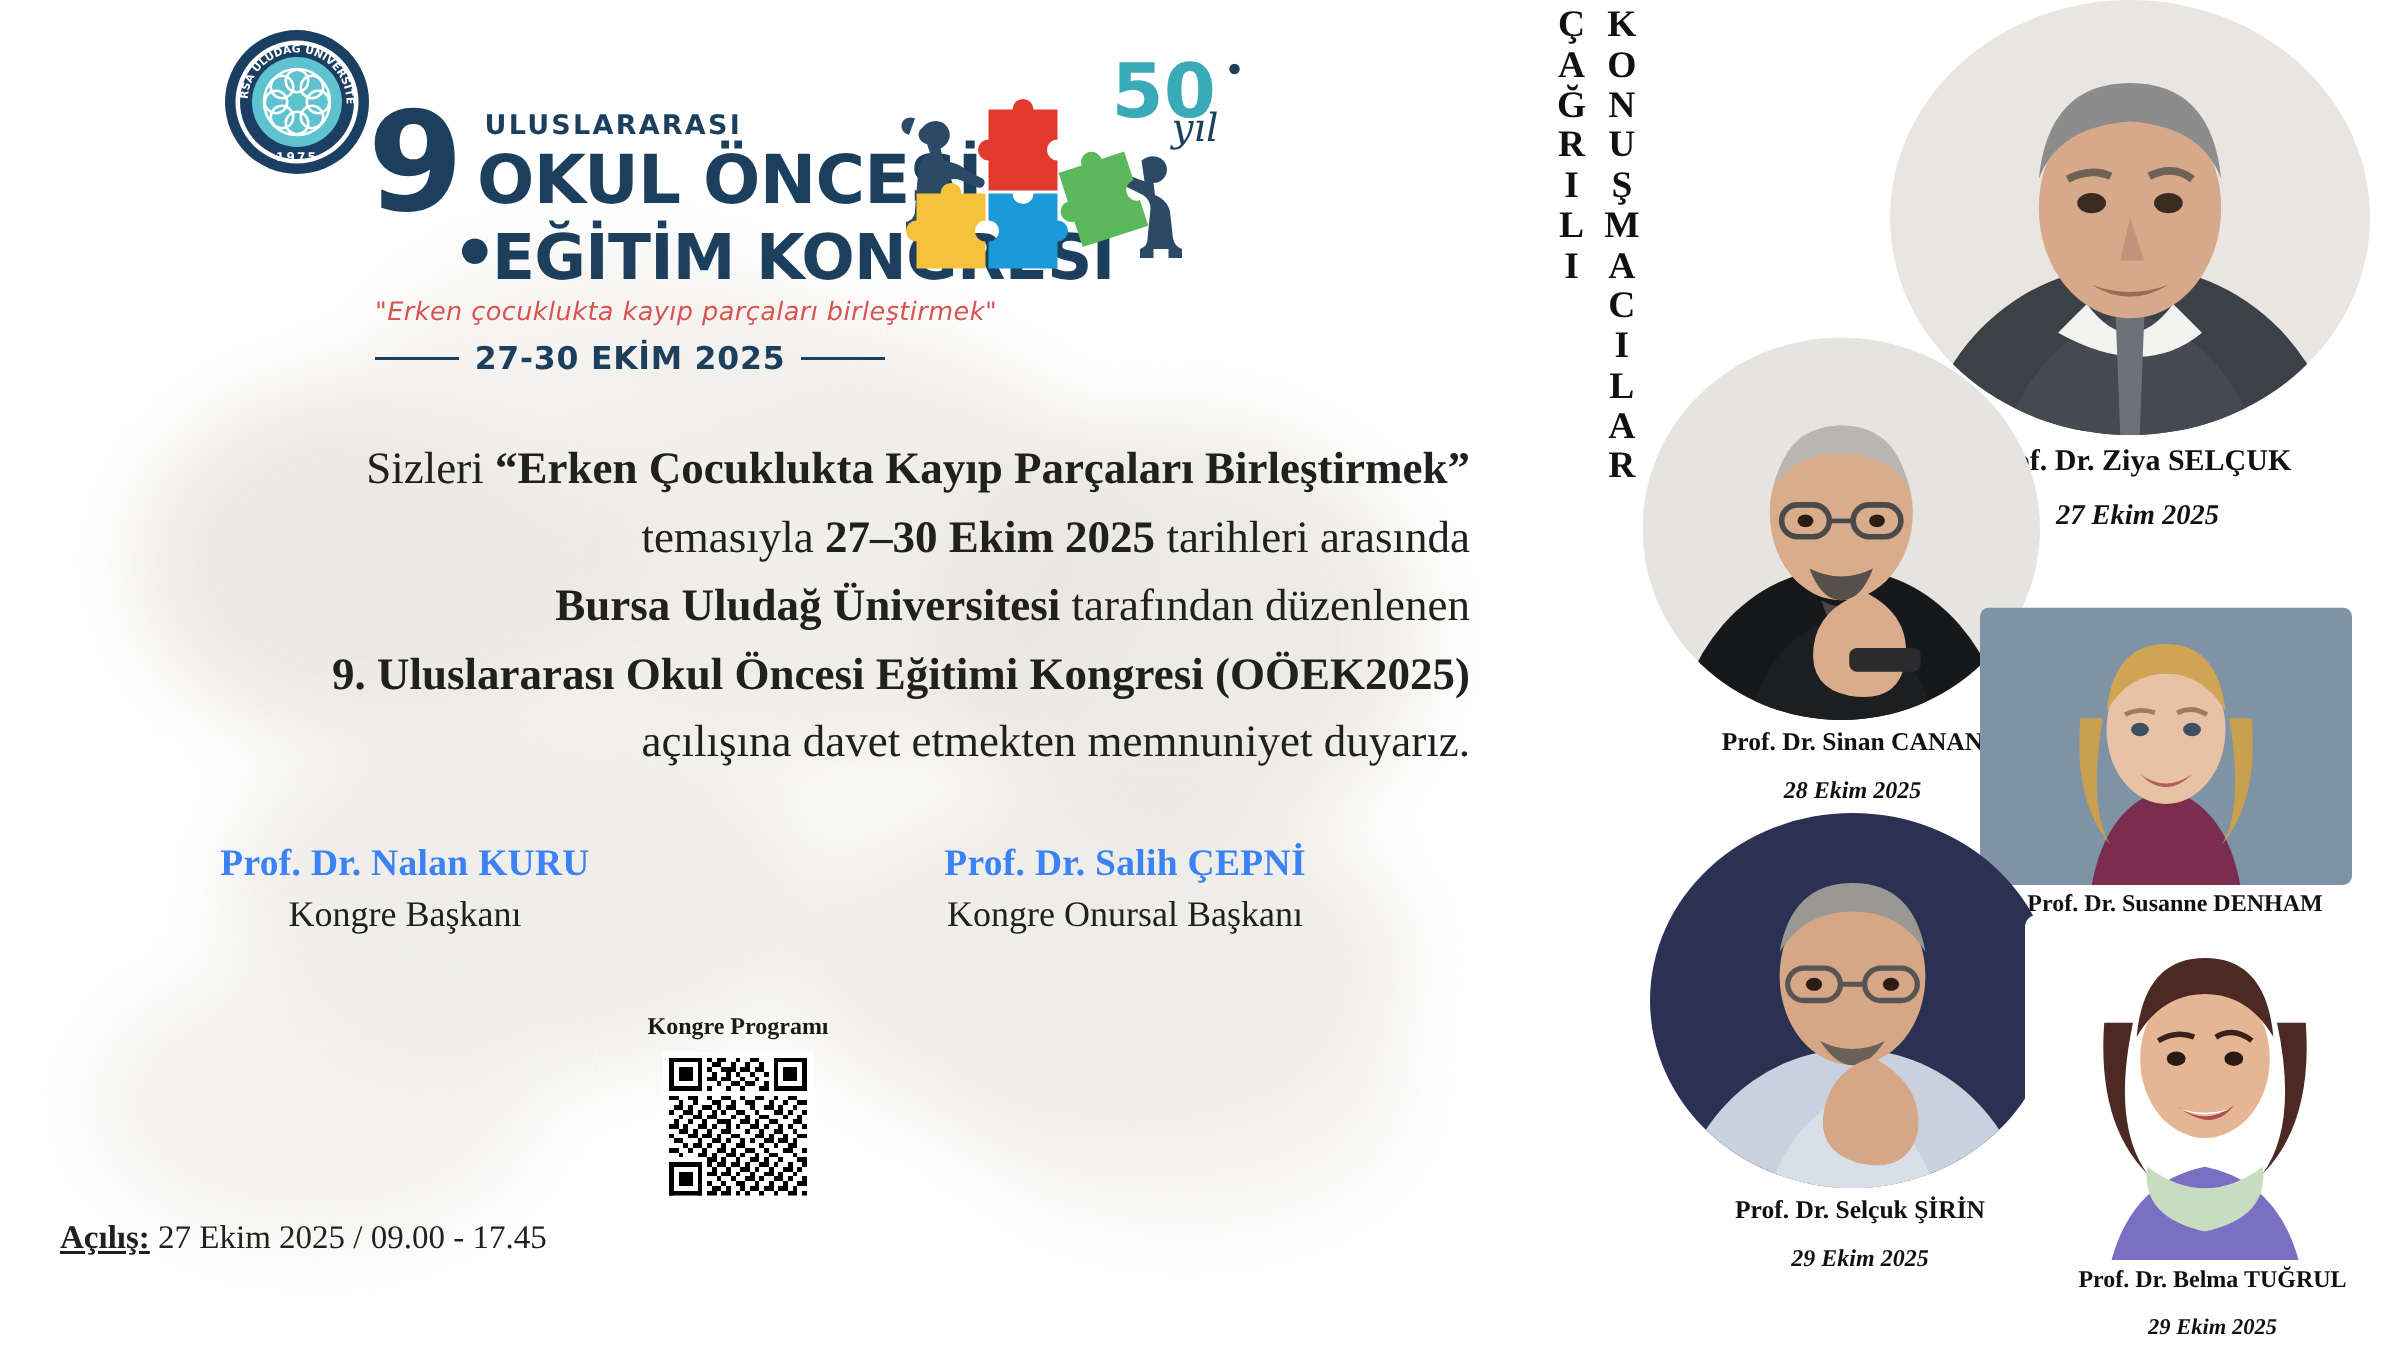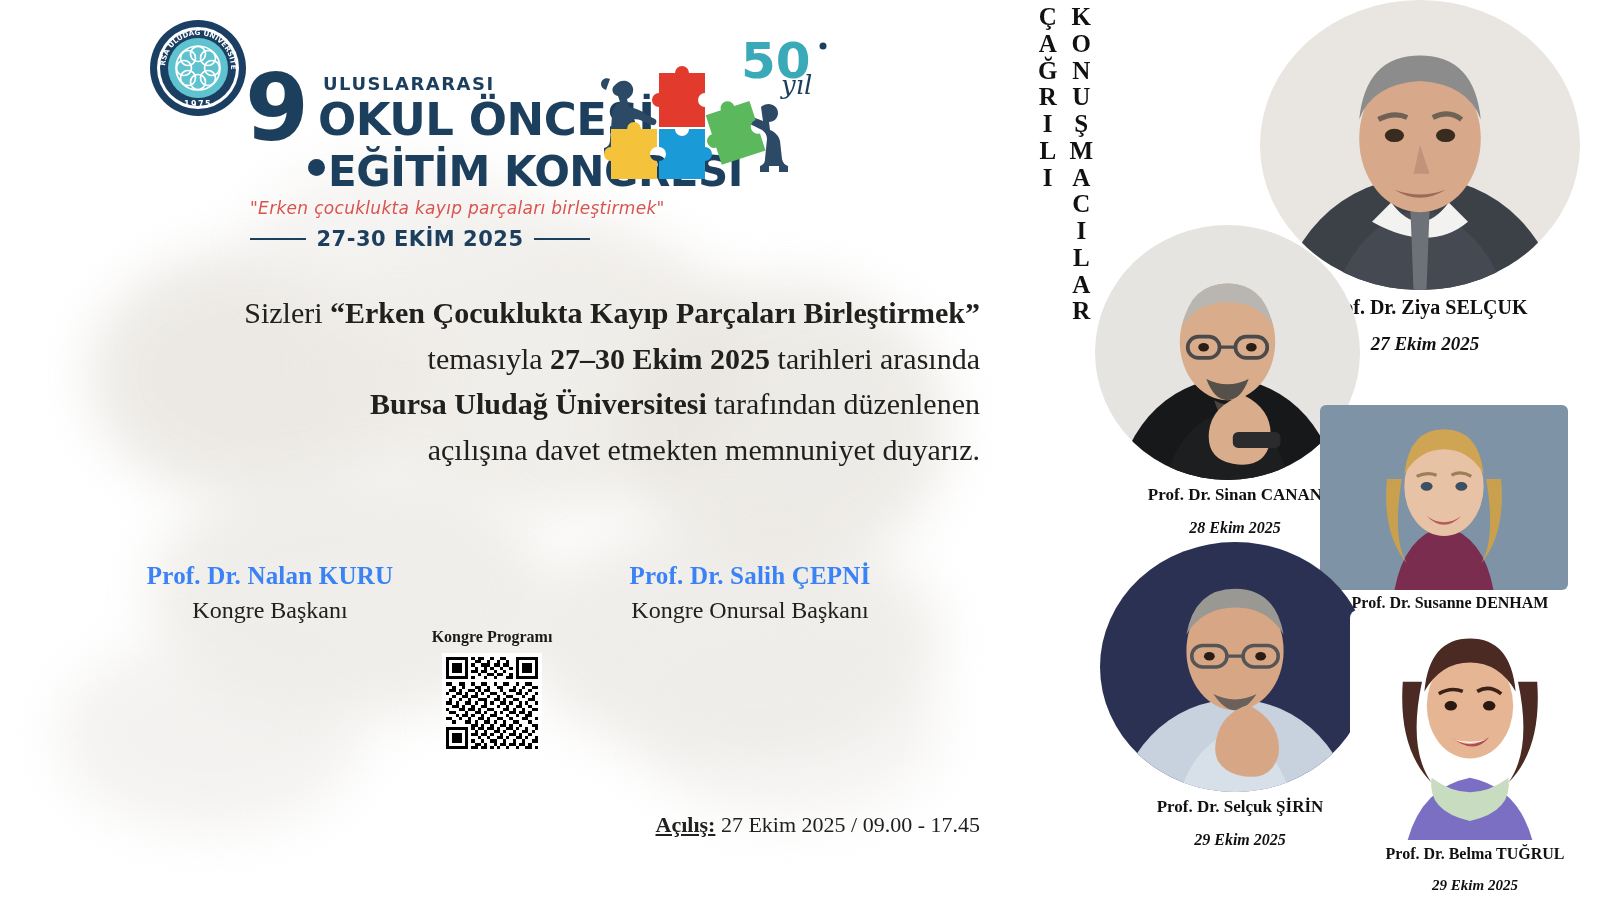--- a/index.html
+++ b/index.html
@@ -52,25 +52,25 @@
 
   
   .signatures { position:absolute; left:60px; top:562px; width:900px; display:flex;
                 justify-content:space-between; }
   .sig { width:420px; text-align:center; }
   .sig-name { font-size:25px; font-weight:bold; color:#3b82f6; letter-spacing:0.2px; }
   .sig-role { font-size:24px; color:#20211f; margin-top:7px; }
 
   
   .qr-block { position:absolute; left:392px; top:628px; width:200px; text-align:center; }
-  .qr-label { font-size:16px; font-weight:bold; color:#1a1a18; margin-bottom:7px; }
+  .qr-label { font-size:16px; font-weight:bold; color:#1a1a18; margin-bottom:7px;margin-top:48px; }
   .qr-img { width:100px; height:100px; margin:0 auto; background:#fff; padding:4px; }
 
   
-  .footer { position:absolute; left:40px; top:812px; width:940px; text-align:right; }
+  .footer { position:absolute; left:40px; top:812px; width:940px; text-align:left; }
   .footer-open { font-size:22px; color:#20211f; }
   .footer-open .lbl { font-weight:bold; text-decoration:underline; }
   .footer-venue { font-size:21px; color:#20211f; margin-top:9px; white-space:nowrap; }
 
   
   .right-panel { position:absolute; left:1020px; top:0; width:580px; height:900px; }
 
   .vert-head { position:absolute; left:18px; top:4px; display:flex; gap:12px; }
   .vert-col { display:flex; flex-direction:column; align-items:center;
               font-family:"Liberation Serif", serif; font-weight:bold;
@@ -178,20 +178,23 @@
 
   <div class="invite-body">
     <div class="invite-line">
       <span>Sizleri </span><b>“Erken Çocuklukta Kayıp Parçaları Birleştirmek”</b>
     </div>
     <div class="invite-line">
       <span>temasıyla </span><b>27–30 Ekim 2025</b><span> tarihleri arasında</span>
     </div>
     <div class="invite-line">
       <b>Bursa Uludağ Üniversitesi</b><span> tarafından düzenlenen</span>
+    </div>
+    <div class="invite-line">
+      <b>9. Uluslararası Okul Öncesi Eğitimi Kongresi (OÖEK2025)</b>
     </div>
     <div class="invite-line">
       <span>açılışına davet etmekten memnuniyet duyarız.</span>
     </div>
   </div>
 
   <div class="signatures">
     <div class="sig">
       <div class="sig-name">Prof. Dr. Nalan KURU</div>
       <div class="sig-role">Kongre Başkanı</div>

